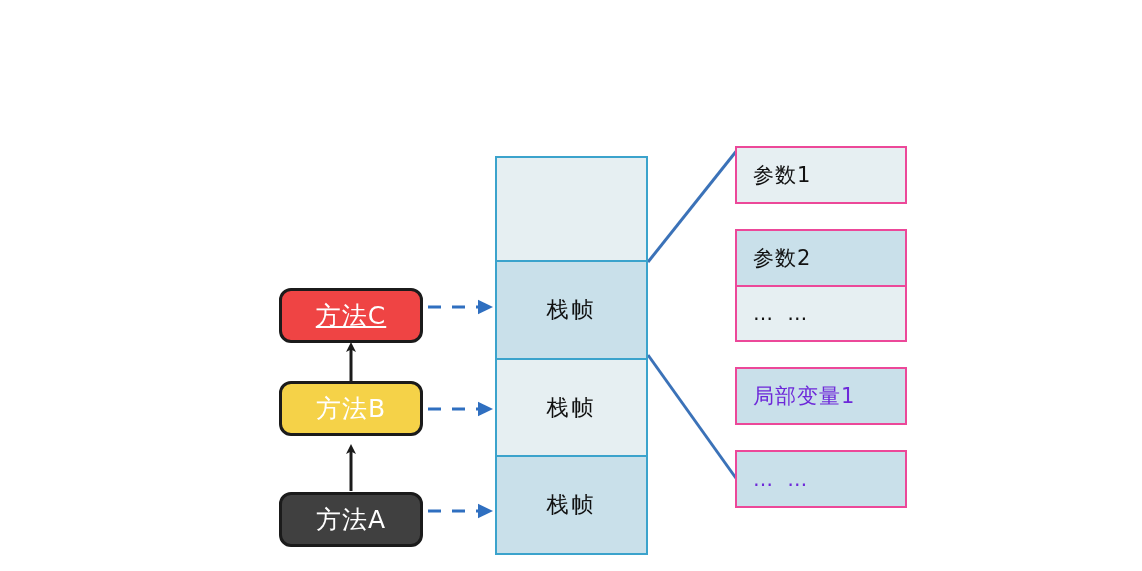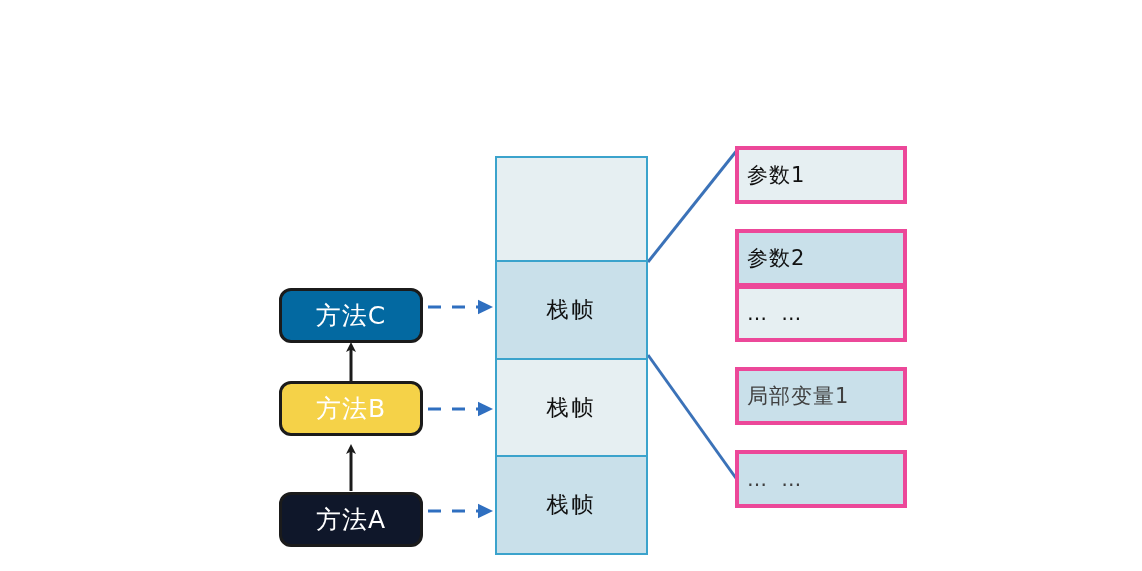--- a/index.html
+++ b/index.html
@@ -27,23 +27,23 @@
     border-radius: 12px;
     box-sizing: border-box;
     display: flex;
     align-items: center;
     justify-content: center;
     color: #ffffff;
     font-size: 25px;
     letter-spacing: 1px;
     font-family: "DejaVu Sans", "Liberation Sans", sans-serif;
   }
-  .method-c { left: 279px; top: 288px; background: #0369a1; }
+  .method-c { left: 279px; top: 288px; background: #ef4444; text-decoration: underline; }
   .method-b { left: 279px; top: 381px; background: #f5d248; }
-  .method-a { left: 279px; top: 492px; background: #0f172a; }
+  .method-a { left: 279px; top: 492px; background: #404040; }
 
   
   .stack-column {
     position: absolute;
     left: 495px;
     top: 156px;
     width: 153px;
     height: 399px;
     box-sizing: border-box;
     display: flex;
@@ -72,33 +72,33 @@
     top: 146px;
     width: 172px;
     height: 362px;
     box-sizing: border-box;
     display: flex;
     flex-direction: column;
   }
   .detail-row {
     flex: 1 1 0;
     box-sizing: border-box;
-    border: 4px solid #ec4899;
+    border: 2px solid #ec4899;
     margin-top: -2px;
     display: flex;
     align-items: center;
-    padding-left: 8px;
+    padding-left: 16px;
     font-size: 21px;
     color: #111111;
     letter-spacing: 1px;
   }
   .detail-row:first-child { margin-top: 0; }
   .detail-row.light { background: #e6eff2; }
   .detail-row.dark  { background: #c9e0ea; margin-top: 25px; }
-  .detail-row.red   { color: #404040; }
+  .detail-row.red   { color: #6d28d9; }
   .detail-row.dots  { letter-spacing: 4px; font-size: 20px; }
 
   
   #links {
     position: absolute;
     left: 0;
     top: 0;
     width: 1142px;
     height: 571px;
     pointer-events: none;

